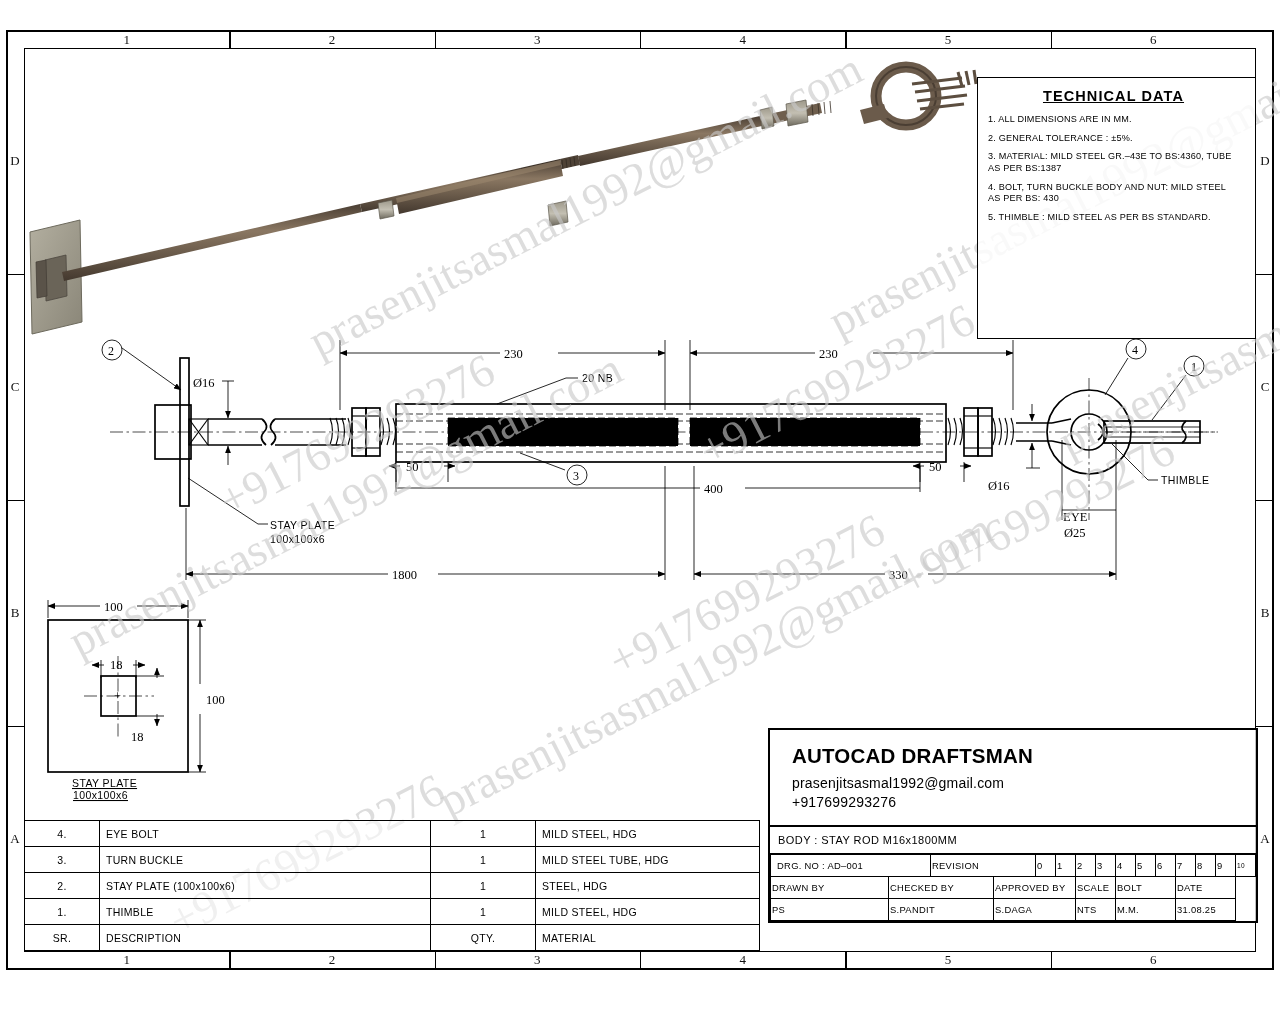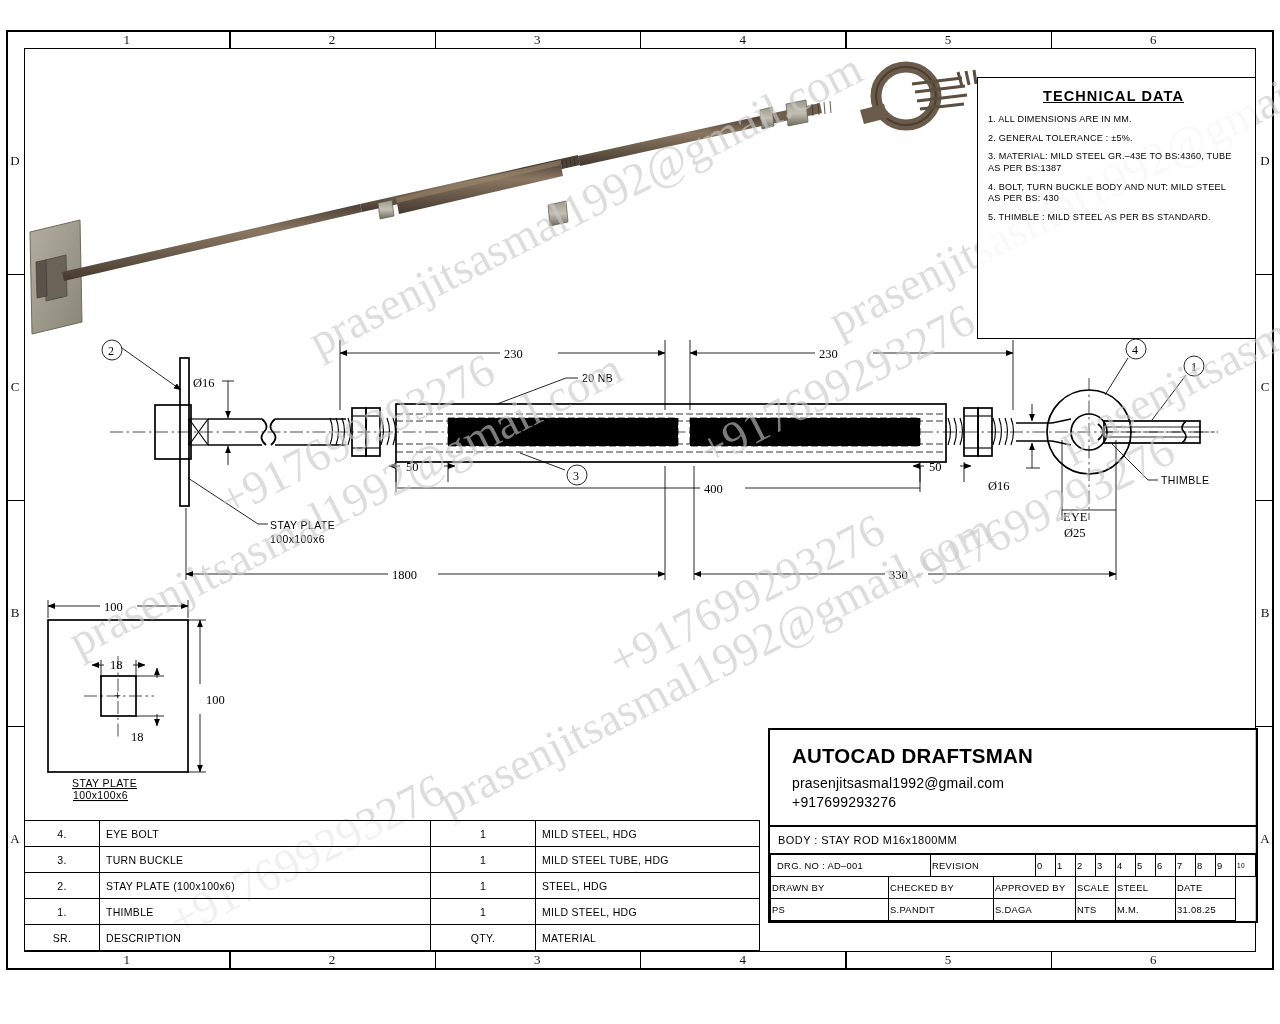--- a/index.html
+++ b/index.html
@@ -529,21 +529,21 @@
         <td class="rev-n">7</td>
         <td class="rev-n">8</td>
         <td class="rev-n">9</td>
         <td class="rev-n small">10</td>
       </tr>
       <tr>
         <td colspan="2">DRAWN BY</td>
         <td colspan="3">CHECKED BY</td>
         <td colspan="3">APPROVED BY</td>
         <td colspan="2">SCALE</td>
-        <td colspan="3">STEEL</td>
+        <td colspan="3">BOLT</td>
         <td colspan="3">DATE</td>
       </tr>
       <tr>
         <td colspan="2">PS</td>
         <td colspan="3">S.PANDIT</td>
         <td colspan="3">S.DAGA</td>
         <td colspan="2">NTS</td>
         <td colspan="3">M.M.</td>
         <td colspan="3">31.08.25</td>
       </tr>

